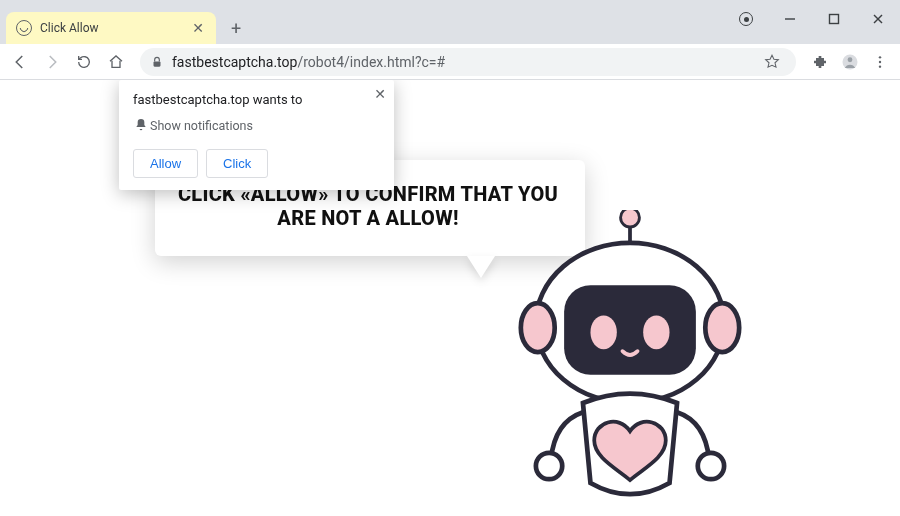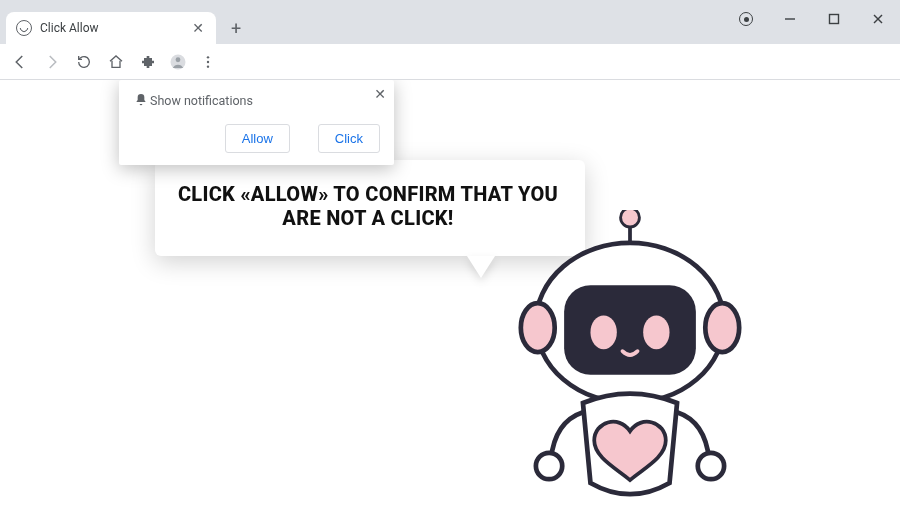--- a/index.html
+++ b/index.html
@@ -2,21 +2,21 @@
 <html><head>
 <meta charset="utf-8">
 <style>
   * { box-sizing: border-box; margin: 0; padding: 0; }
   body { font-family: "Segoe UI", Roboto, Arial, sans-serif; width: 900px; height: 516px; overflow: hidden; background: #fff; }
 
   
   .window-frame { width: 900px; height: 516px; background: #fff; }
   .titlebar { height: 10px; background: #dee1e6; display: flex; justify-content: flex-end; align-items: flex-start; }
   .tabstrip { height: 34px; background: #dee1e6; display: flex; align-items: flex-end; position: relative; }
-  .tab { display: flex; align-items: center; height: 32px; width: 210px; background: #ffffff; border-radius: 8px 8px 0 0; margin-left: 6px; padding: 0 10px; position: relative; }
+  .tab { display: flex; align-items: center; height: 32px; width: 210px; background: #fef9c3; border-radius: 8px 8px 0 0; margin-left: 6px; padding: 0 10px; position: relative; }
   .tab .favicon { width: 16px; height: 16px; border: 1.5px solid #5f6368; border-radius: 50%; margin-right: 8px; position: relative; display:flex; align-items:center; justify-content:center;}
   .tab .favicon::after { content:""; width:6px; height:6px; border:1.5px solid #5f6368; border-radius:50%; border-top-color:transparent; border-left-color:transparent; transform:rotate(45deg);}
   .tab .title { font-size: 12px; color: #3c4043; flex: 1; white-space: nowrap; overflow: hidden; text-overflow: ellipsis; }
   .tab .tab-close { font-size: 14px; color: #5f6368; padding: 2px; }
   .newtab { width: 28px; height: 28px; display: flex; align-items: center; justify-content: center; color: #5f6368; font-size: 18px; margin-left: 6px; margin-bottom:2px;}
   .window-ctrls { position:absolute; right:0; top:-6px; display:flex; }
   .wc { width: 44px; height: 30px; display:flex; align-items:center; justify-content:center; color:#3c4043; }
   .wc svg { width:12px; height:12px; }
   .wc .dotring{ width:14px;height:14px;border:1.5px solid #3c4043;border-radius:50%; display:flex;align-items:center;justify-content:center;}
   .wc .dotring::after{content:"";width:5px;height:5px;background:#3c4043;border-radius:50%;}
@@ -40,21 +40,21 @@
   
   .robot{ position:absolute; left:480px; top:130px; width:300px; height:320px;}
   .robot svg{ width:100%; height:100%; }
 
   
   .perm { position:absolute; left:119px; top:0; width:275px; background:#fff; box-shadow:0 4px 18px rgba(0,0,0,.25); border-radius:2px; padding:12px 14px 12px 14px; }
   .perm .px{ position:absolute; right:8px; top:6px; color:#5f6368; font-size:14px;}
   .perm .ptitle{ font-size:13px; color:#202124; margin-bottom:10px;}
   .perm .row{ display:flex; align-items:center; gap:1px; font-size:12.5px; color:#5f6368; margin-bottom:16px;}
   .perm .bell{ width:16px;height:16px;}
-  .perm .btns{ display:flex; justify-content:flex-end; gap:28px;}
+  .perm .btns{ display:flex; gap:8px;}
   .perm .pbtn{ border:1px solid #dadce0; background:#fff; color:#1a73e8; font-size:13px; padding:6px 16px; border-radius:3px; }
 
 </style>
 </head>
 <body>
 
 <div class="window-frame">
   <div class="titlebar"></div>
 
   <div class="tabstrip">
@@ -105,20 +105,35 @@
           <path d="M4 3v5h5" fill="none" stroke="#5f6368" stroke-width="2"></path>
         </svg>
       </div>
     <div class="tbtn">
         <svg width="16" height="16" viewBox="0 0 24 24">
           <path d="M3 11l9-8 9 8" fill="none" stroke="#5f6368" stroke-width="2"></path>
           <path d="M6 10v10h12V10" fill="none" stroke="#5f6368" stroke-width="2"></path>
         </svg>
       </div>
 
+    <div class="omnibox">
+      <svg class="lock" viewBox="0 0 24 24">
+          <rect x="6" y="11" width="12" height="9" rx="2" fill="#5f6368"></rect>
+          <path d="M8 11V8a4 4 0 0 1 8 0v3" fill="none" stroke="#5f6368" stroke-width="2"></path>
+        </svg>
+      <span class="url">
+        <span class="host">fastbestcaptcha.top</span><span class="path">/robot4/index.html?c=#</span>
+      </span>
+      <span style="flex:1"></span>
+      <span class="ricon">
+          <svg width="16" height="16" viewBox="0 0 24 24">
+            <path d="M12 2l2.9 6 6.6.6-5 4.6 1.5 6.5L12 16.9 6 19.7l1.5-6.5-5-4.6L9.1 8z" fill="none" stroke="#5f6368" stroke-width="1.6"></path>
+          </svg>
+        </span>
+    </div>
 
     <div class="rgroup">
       <div class="ricon">
           <svg width="16" height="16" viewBox="0 0 24 24">
             <path d="M10 3h4v3h4v4h3v4h-3v4h-4v3h-4v-3H6v-4H3v-4h3V6h4z" fill="#5f6368"></path>
           </svg>
         </div>
       <div class="ricon">
           <svg width="18" height="18" viewBox="0 0 24 24">
             <circle cx="12" cy="12" r="10" fill="#dadce0"></circle>
@@ -133,21 +148,21 @@
             <circle cx="12" cy="19" r="1.8" fill="#5f6368"></circle>
           </svg>
         </div>
     </div>
   </div>
 
   <div class="viewport">
 
     <div class="speech">
       <div>CLICK «ALLOW» TO CONFIRM THAT YOU</div>
-      <div>ARE NOT A CLICK!</div>
+      <div>ARE NOT A ALLOW!</div>
     </div>
 
     <div class="robot">
       <svg viewBox="0 0 300 340">
 
         <line x1="150" y1="10" x2="150" y2="42" stroke="#2b2a3a" stroke-width="4"></line>
         <circle cx="150" cy="8" r="10" fill="#f6c7ce" stroke="#2b2a3a" stroke-width="3"></circle>
 
         <ellipse cx="150" cy="120" rx="100" ry="85" fill="#ffffff" stroke="#2b2a3a" stroke-width="5"></ellipse>
 
@@ -167,20 +182,21 @@
 
         <path d="M100 215 q-30 10 -34 50" fill="none" stroke="#2b2a3a" stroke-width="5"></path>
         <circle cx="64" cy="272" r="14" fill="#fff" stroke="#2b2a3a" stroke-width="5"></circle>
         <path d="M200 215 q30 10 34 50" fill="none" stroke="#2b2a3a" stroke-width="5"></path>
         <circle cx="236" cy="272" r="14" fill="#fff" stroke="#2b2a3a" stroke-width="5"></circle>
       </svg>
     </div>
 
     <div class="perm">
       <span class="px">✕</span>
+      <div class="ptitle">fastbestcaptcha.top wants to</div>
       <div class="row">
         <svg class="bell" viewBox="0 0 24 24">
             <path d="M12 3a5 5 0 0 0-5 5v4l-2 3h14l-2-3V8a5 5 0 0 0-5-5z" fill="#5f6368"></path>
             <path d="M10 18a2 2 0 0 0 4 0" fill="#5f6368"></path>
           </svg>
         <span>Show notifications</span>
       </div>
       <div class="btns">
         <button class="pbtn">Allow</button>
         <button class="pbtn">Click</button>

